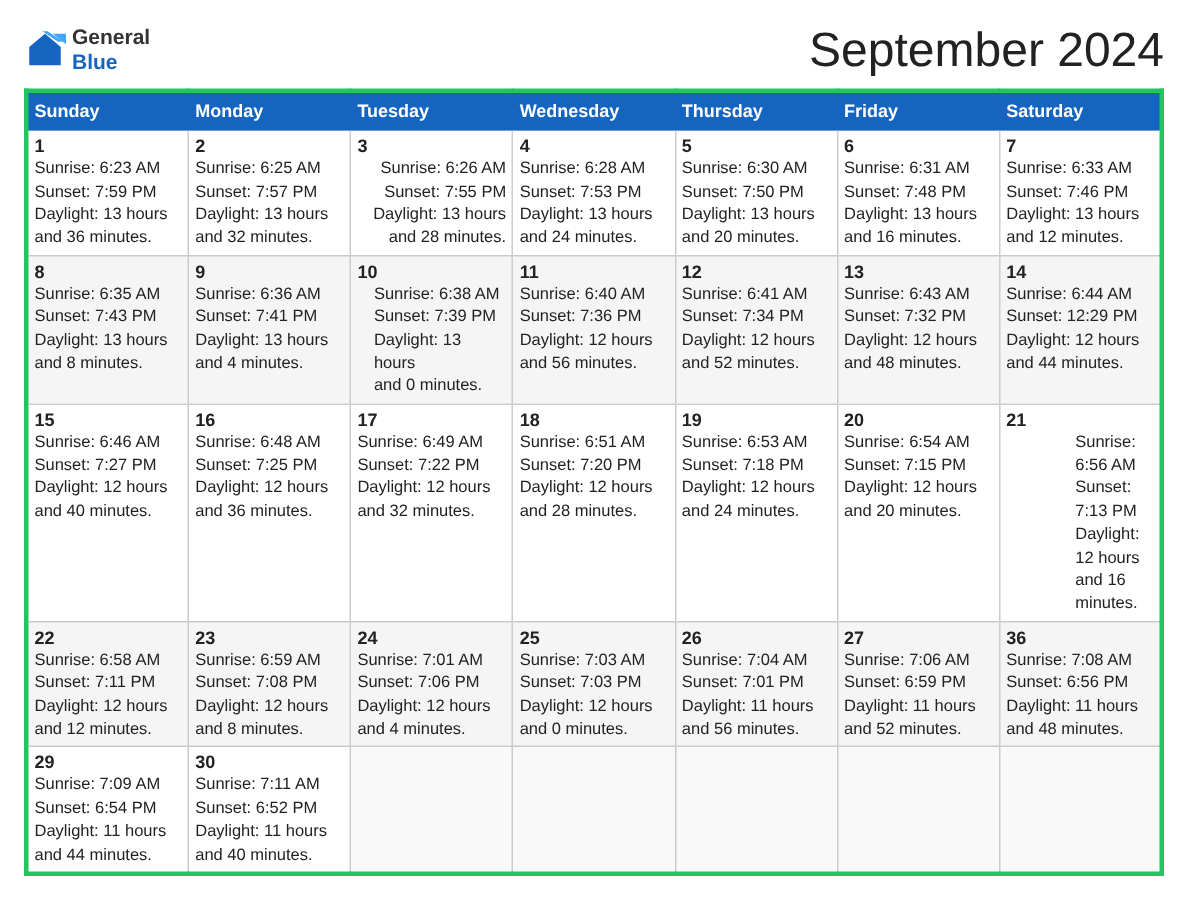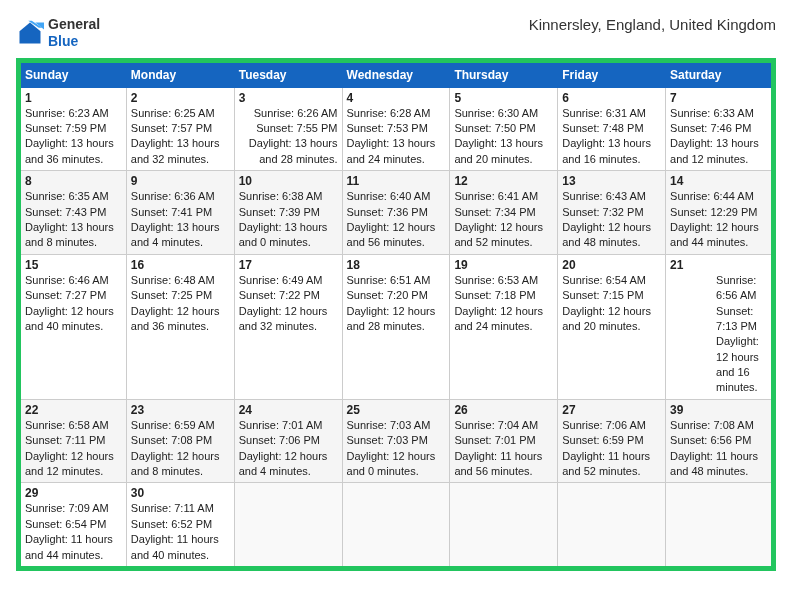--- a/index.html
+++ b/index.html
@@ -47,21 +47,21 @@
       font-weight: normal;
       color: #222;
       line-height: 1.1;
     }
     .subtitle {
       font-size: 15px;
       color: #333;
     }
     .calendar {
       flex: 1;
-      border: 5px solid #22c55e;
+      border: 3px solid #22c55e;
       border-collapse: collapse;
       width: 100%;
       table-layout: fixed;
     }
     .calendar th {
       background: #1565c0;
       color: #fff;
       font-size: 12px;
       font-weight: bold;
       padding: 5px 4px;
@@ -109,21 +109,21 @@
         <polygon points="22,4 32,12 32,4" fill="#42a5f5"></polygon>
         <rect x="4" y="4" width="18" height="18" fill="none"></rect>
         <polygon points="18,2 30,10 26,10 14,2" fill="#42a5f5"></polygon>
       </svg>
       <div class="logo-text">
         <div><span>General</span></div>
         <div class="logo-blue"><span>Blue</span></div>
       </div>
     </div>
     <div class="title-block">
-      <div class="subtitle">Kinnersley, England, United Kingdom</div>
+      <div class="month-title">September 2024</div>
     </div>
   </div>
 
   <table class="calendar">
     <thead>
       <tr>
         <th>Sunday</th>
         <th>Monday</th>
         <th>Tuesday</th>
         <th>Wednesday</th>
@@ -194,21 +194,21 @@
           </td>
           <td>
             <span class="day-num">9</span>
             <div class="day-info" style="white-space: pre-line;">Sunrise: 6:36 AM
 Sunset: 7:41 PM
 Daylight: 13 hours
 and 4 minutes.</div>
           </td>
           <td>
             <span class="day-num">10</span>
-            <div class="day-info" style="white-space: pre-line;">Sunrise: 6:38 AM
+            <div class="day-info" style="white-space: pre-line; margin-left: 11px;">Sunrise: 6:38 AM
 Sunset: 7:39 PM
 Daylight: 13 hours
 and 0 minutes.</div>
           </td>
           <td>
             <span class="day-num">11</span>
             <div class="day-info" style="white-space: pre-line;">Sunrise: 6:40 AM
 Sunset: 7:36 PM
 Daylight: 12 hours
 and 56 minutes.</div>
@@ -323,21 +323,21 @@
 and 56 minutes.</div>
           </td>
           <td>
             <span class="day-num">27</span>
             <div class="day-info" style="white-space: pre-line;">Sunrise: 7:06 AM
 Sunset: 6:59 PM
 Daylight: 11 hours
 and 52 minutes.</div>
           </td>
           <td>
-            <span class="day-num">39</span>
+            <span class="day-num">36</span>
             <div class="day-info" style="white-space: pre-line;">Sunrise: 7:08 AM
 Sunset: 6:56 PM
 Daylight: 11 hours
 and 48 minutes.</div>
           </td>
         </tr>
         <tr>
           <td>
             <span class="day-num">29</span>
             <div class="day-info" style="white-space: pre-line;">Sunrise: 7:09 AM

